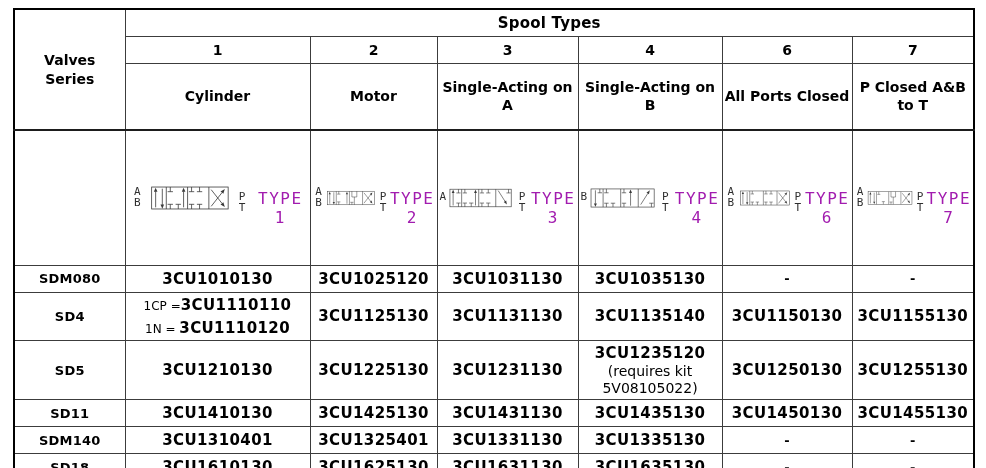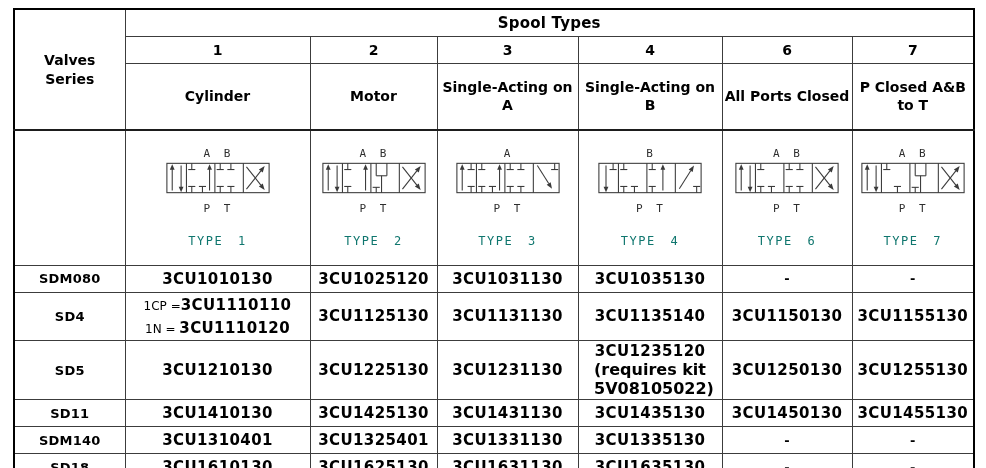--- a/index.html
+++ b/index.html
@@ -34,35 +34,35 @@
   tr.r-sd18{height:28px;}
 
   .title-cell{font-weight:bold;font-size:15px;letter-spacing:0.2px;}
   .corner-cell{font-weight:bold;font-size:14px;line-height:1.3;}
   .num-cell{font-weight:bold;font-size:14px;}
   .name-cell{font-weight:bold;font-size:14px;line-height:1.3;padding:0 6px;}
   .series-cell{font-weight:bold;font-size:13px;letter-spacing:0.2px;}
   .part{font-weight:bold;font-size:15px;letter-spacing:0.4px;}
   .prefix{font-weight:normal;font-size:12px;letter-spacing:0;}
   .sd4-line{line-height:1.45;white-space:nowrap;}
-  .note{font-weight:bold;font-size:16px;line-height:1.15;max-width:112px;margin:1px auto 0;}
+  .note{font-weight:normal;font-size:14px;line-height:1.15;max-width:112px;margin:1px auto 0;}
   .dash{font-weight:bold;font-size:13px;}
 
-  .diag{display:flex;flex-direction:column;align-items:center;justify-content:center;height:100%;}
+  .diag{display:flex;flex-direction:row;align-items:center;justify-content:center;height:100%;}
   .ports{
     font-family:"DejaVu Sans Mono","Liberation Mono",monospace;
     font-size:11px;color:#2e2e2e;line-height:1;
     word-spacing:5px;letter-spacing:1px;
   }
   .ports-top{margin-bottom:2px;}
   .ports-bottom{margin-top:8px;}
   .valve-svg{display:block;width:112px;height:34px;}
   .type-caption{
     font-family:"DejaVu Sans Mono","Liberation Mono",monospace;
-    font-size:12px;color:#0f766e;margin-top:20px;
+    font-size:16px;color:#a21caf;margin-top:20px;
     letter-spacing:1.5px;word-spacing:6px;
   }
   .sym{stroke:#3a3a3a;stroke-width:1.2;fill:none;}
   .head{fill:#3a3a3a;stroke:none;}
 </style>
 </head>
 <body>
 
 <div class="sheet">
   <table class="spool">

